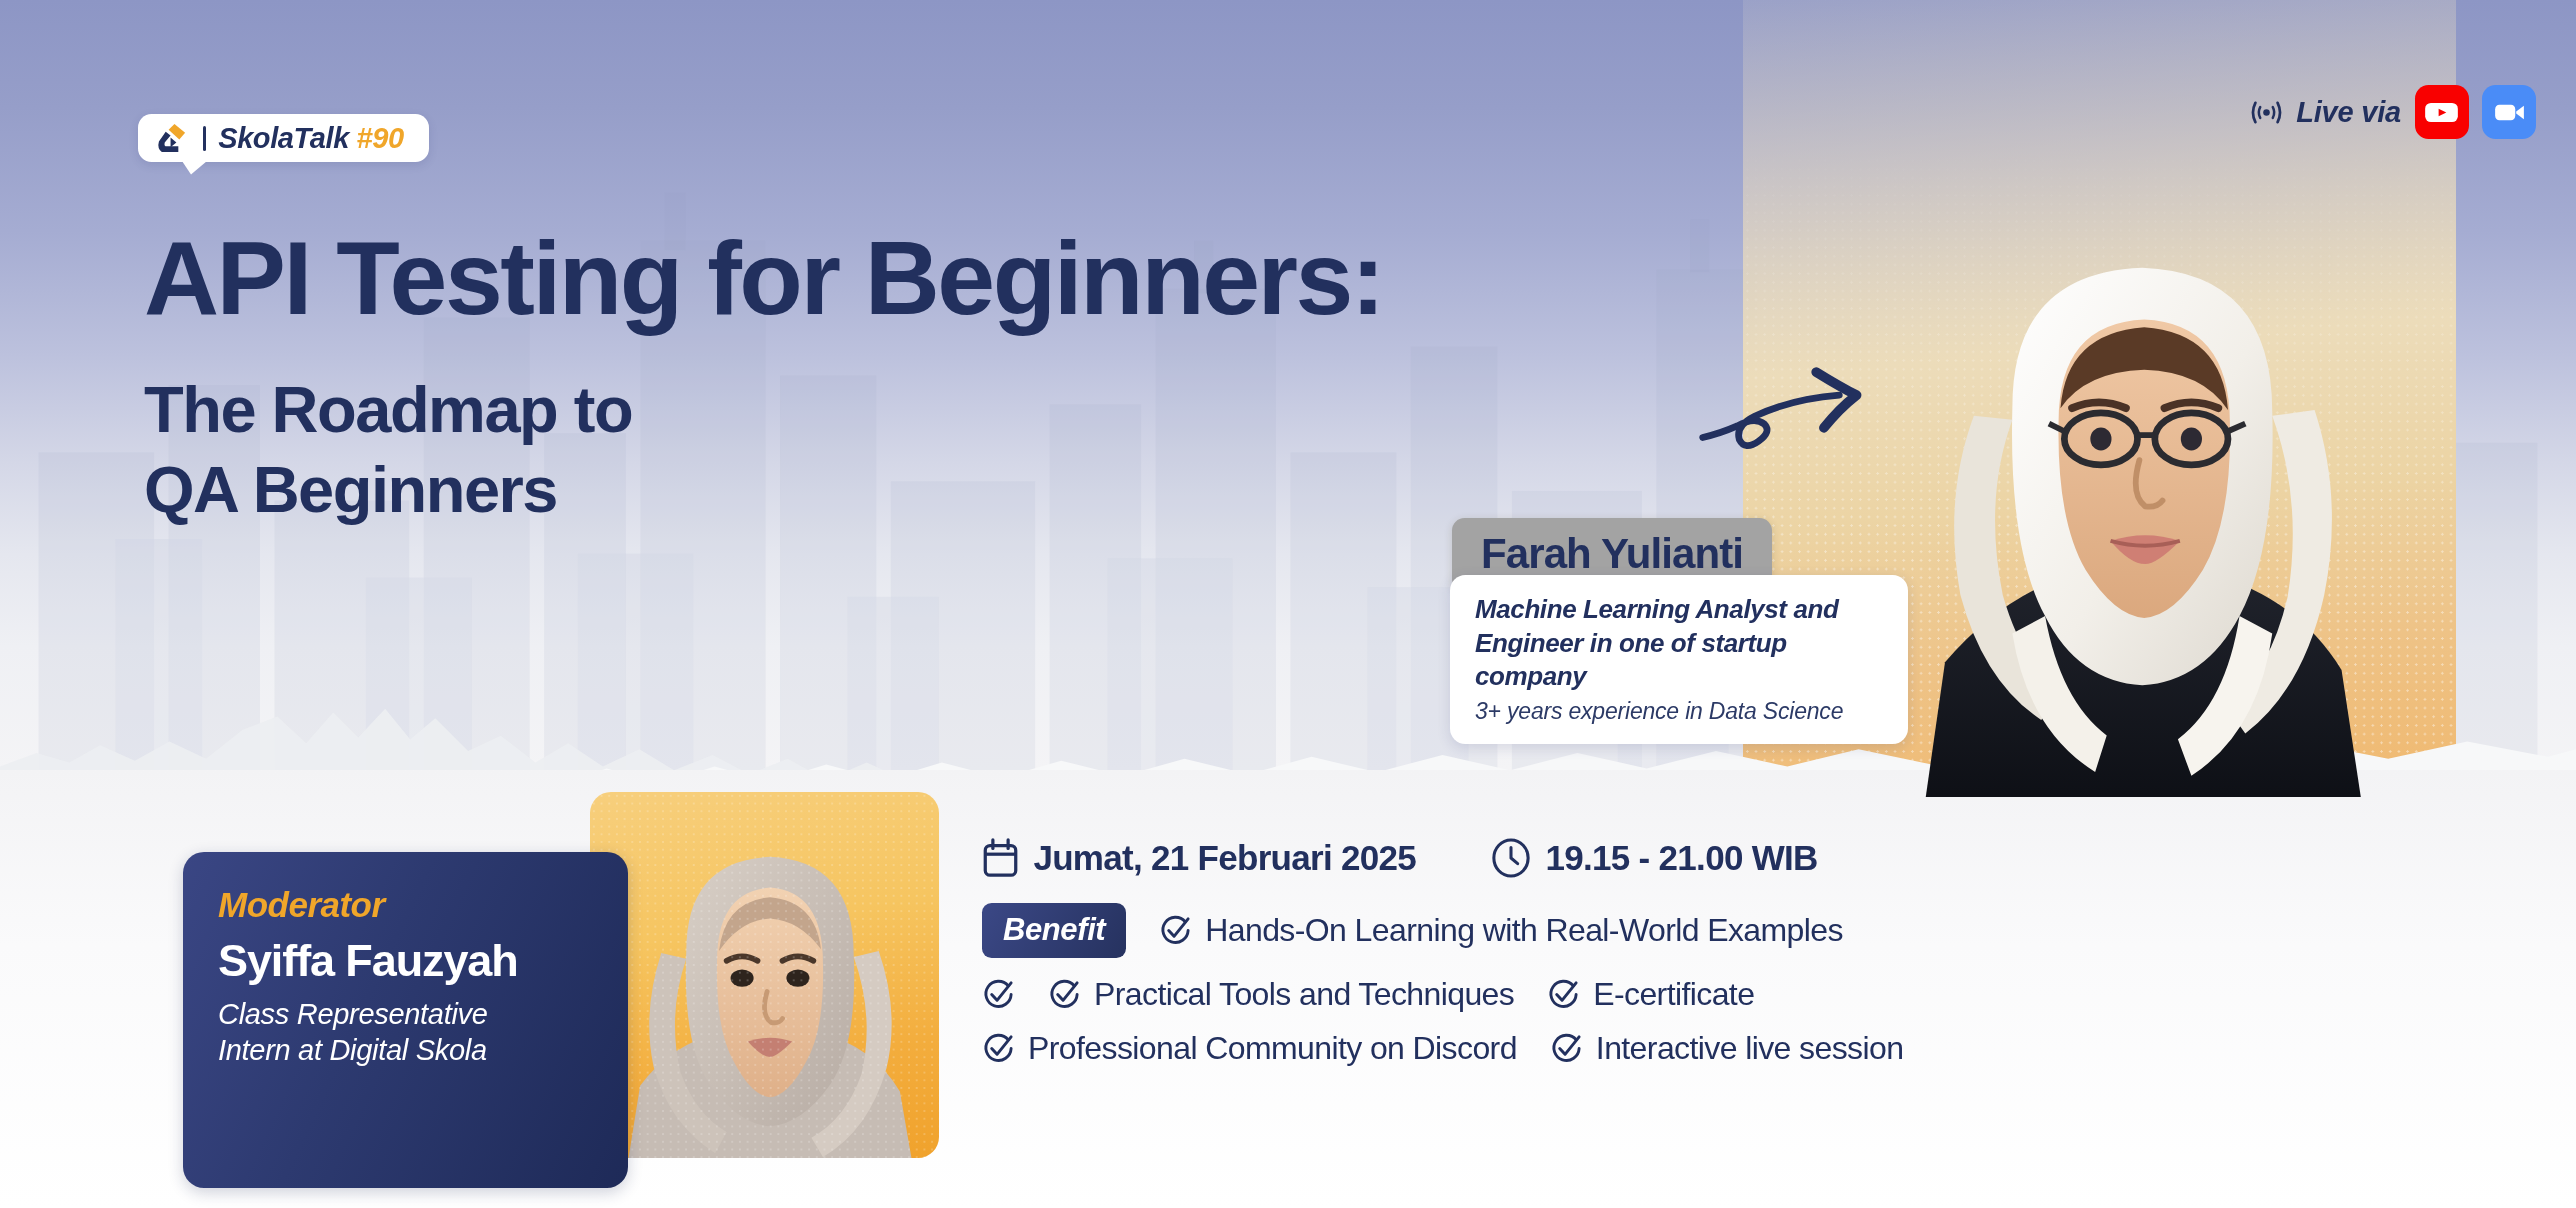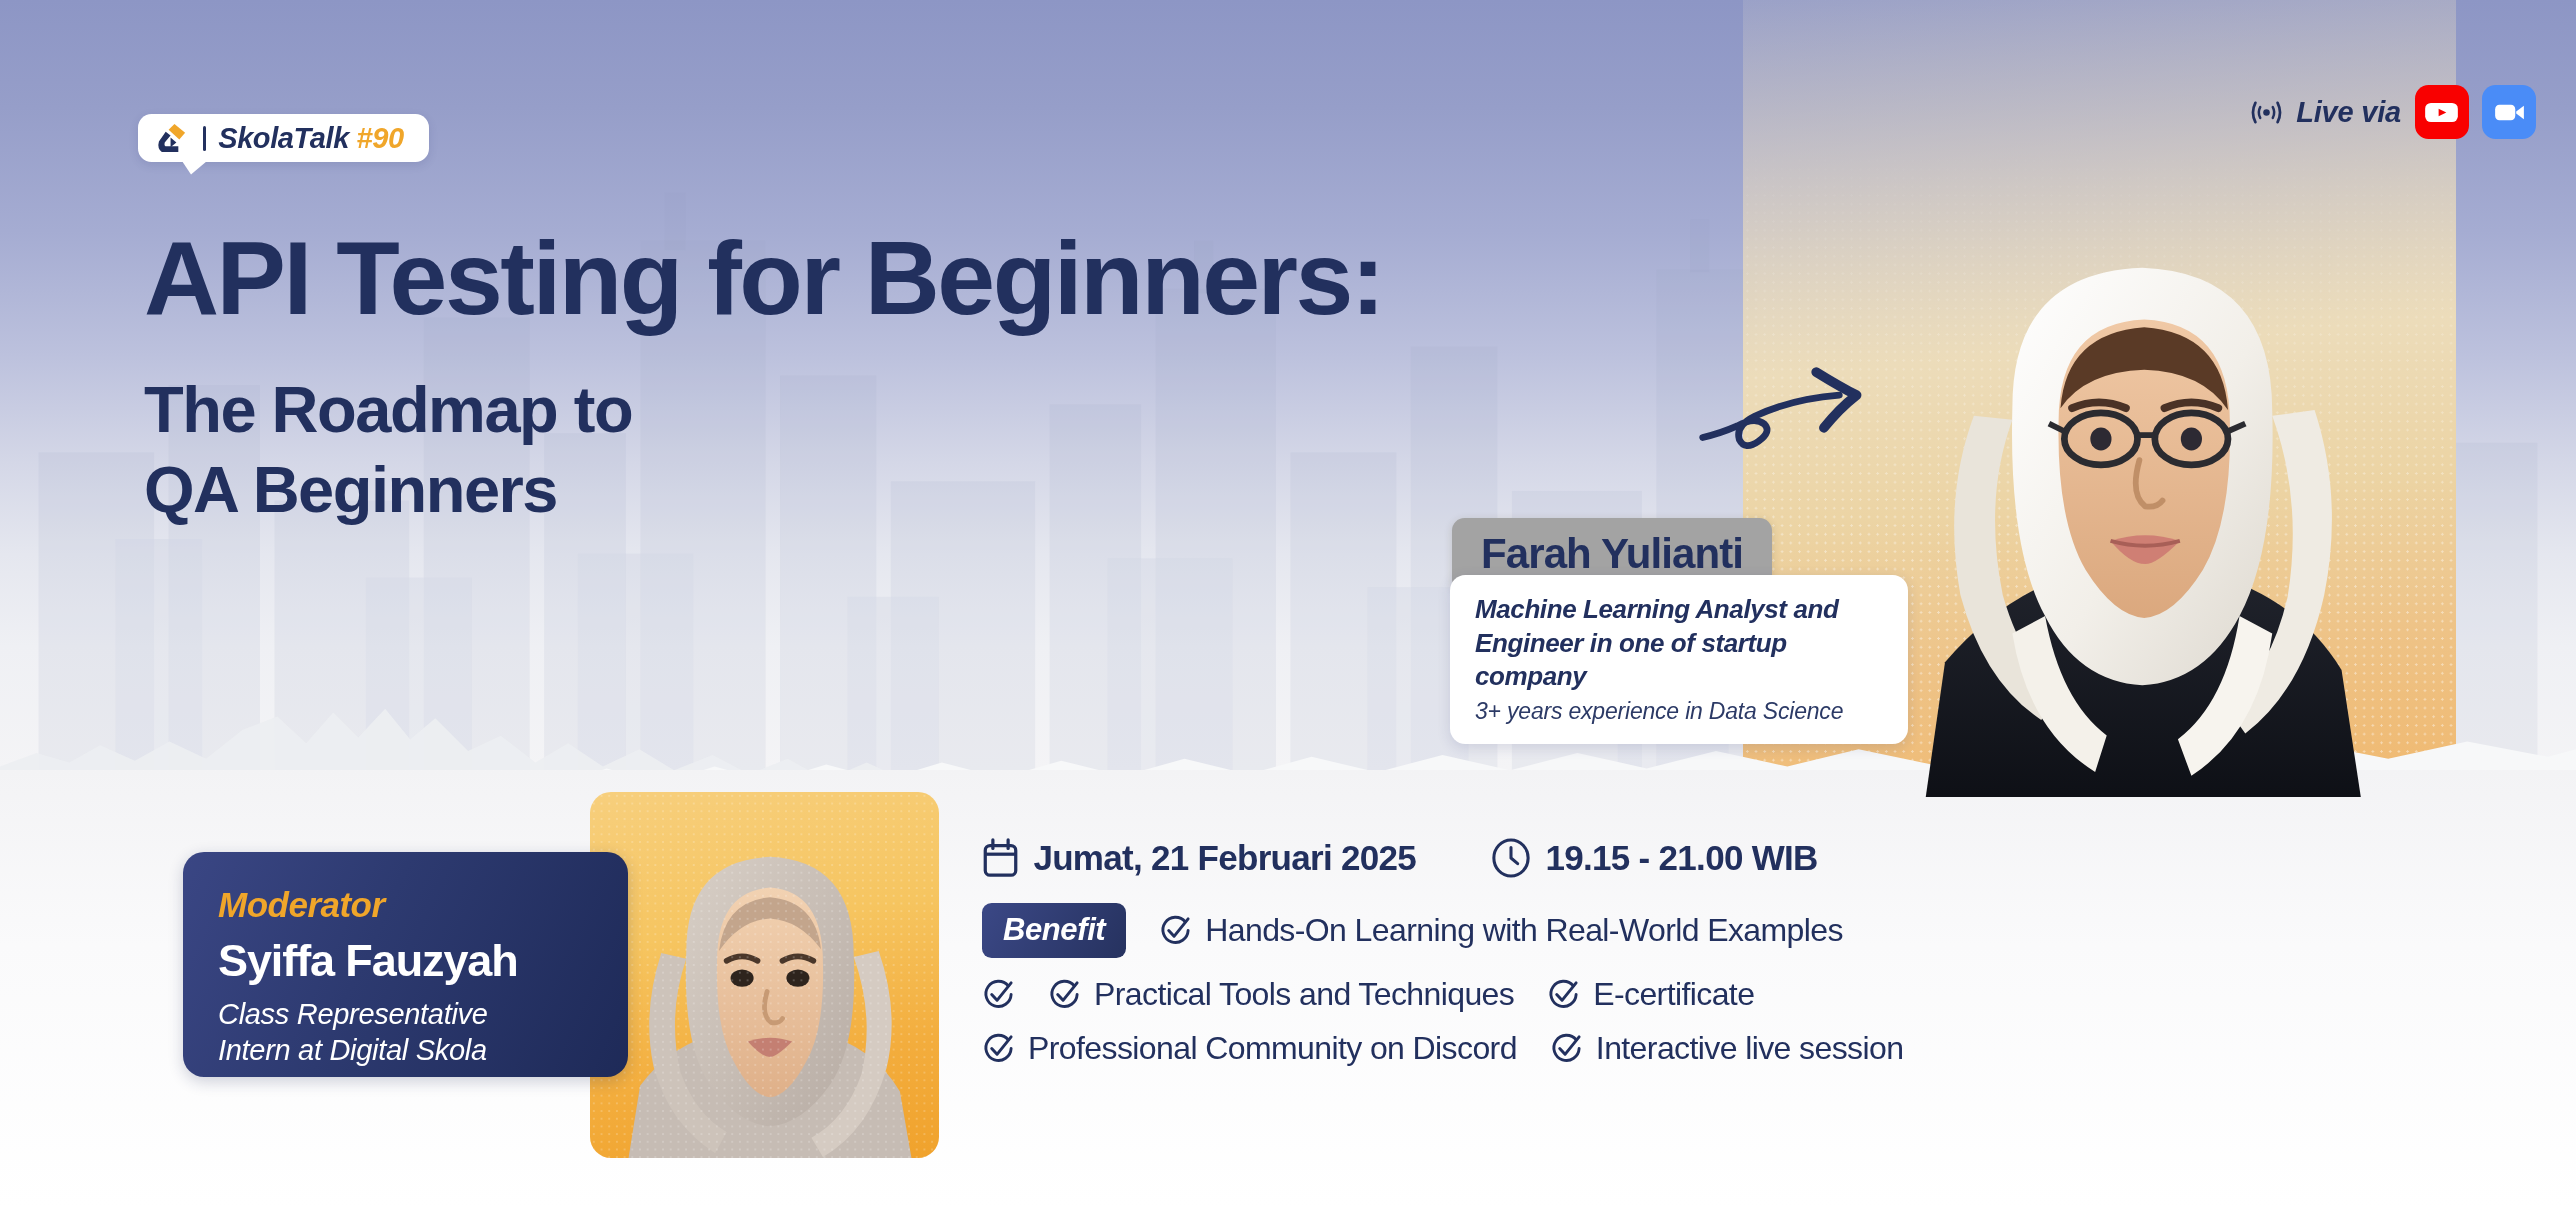--- a/index.html
+++ b/index.html
@@ -159,21 +159,21 @@
   }
   .mod-photo-panel::after{
     content:""; position:absolute; inset:0;
     background-image:radial-gradient(circle, rgba(255,255,255,.5) 1px, transparent 1.2px);
     background-size:7.7px 7.7px; opacity:.4;
   }
   .mod-photo{ position:absolute; left:21px; bottom:0; width:318px; height:332px; }
 
   
   .mod-card{
-    position:absolute; left:183px; top:852px; width:445px; height:225px;
+    position:absolute; left:183px; top:852px; width:445px; height:336px;
     border-radius:21px; z-index:6;
     background:linear-gradient(115deg,#3a4684 0%, #2d3a70 42%, #1e2a58 100%);
     padding:33px 35px 0;
     box-shadow:0 4.8px 15.4px rgba(25,35,80,.2);
   }
   .mod-label{
     font-size:35px; font-weight:800; font-style:italic;
     color:#f0a62a; letter-spacing:-0.5px;
   }
   .mod-name{

